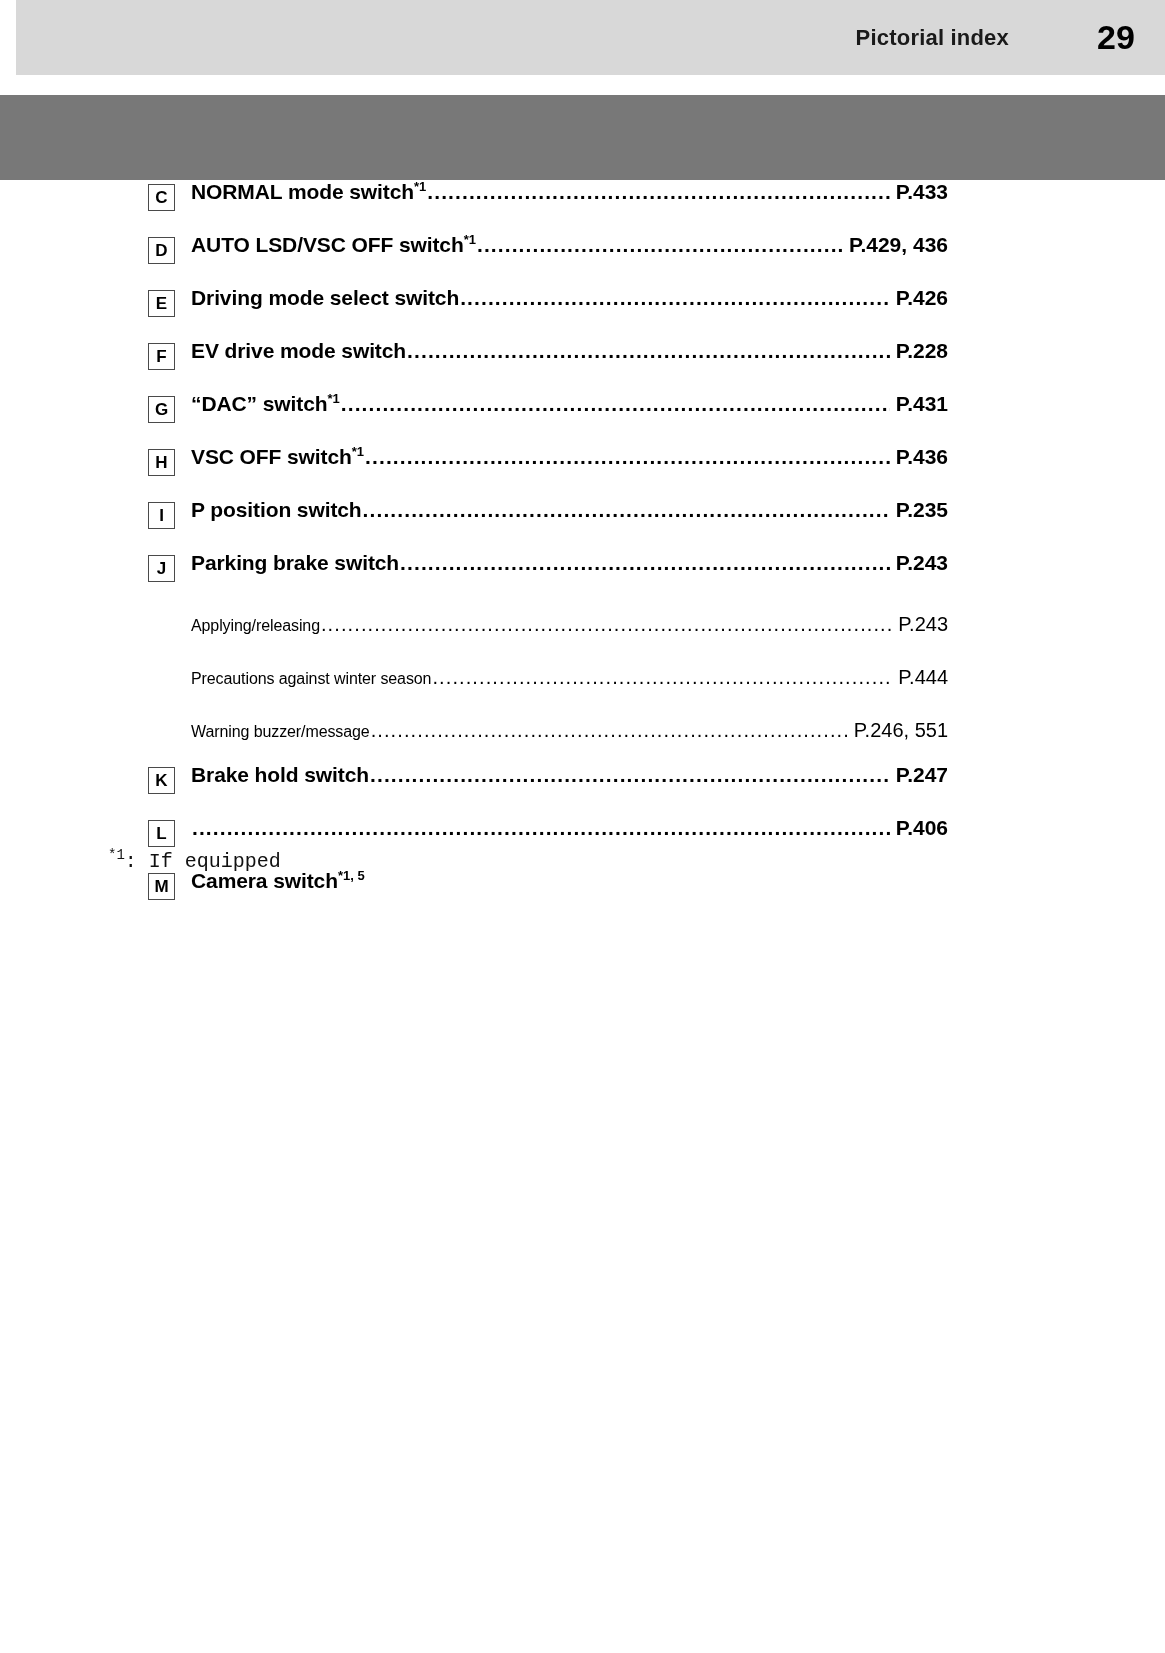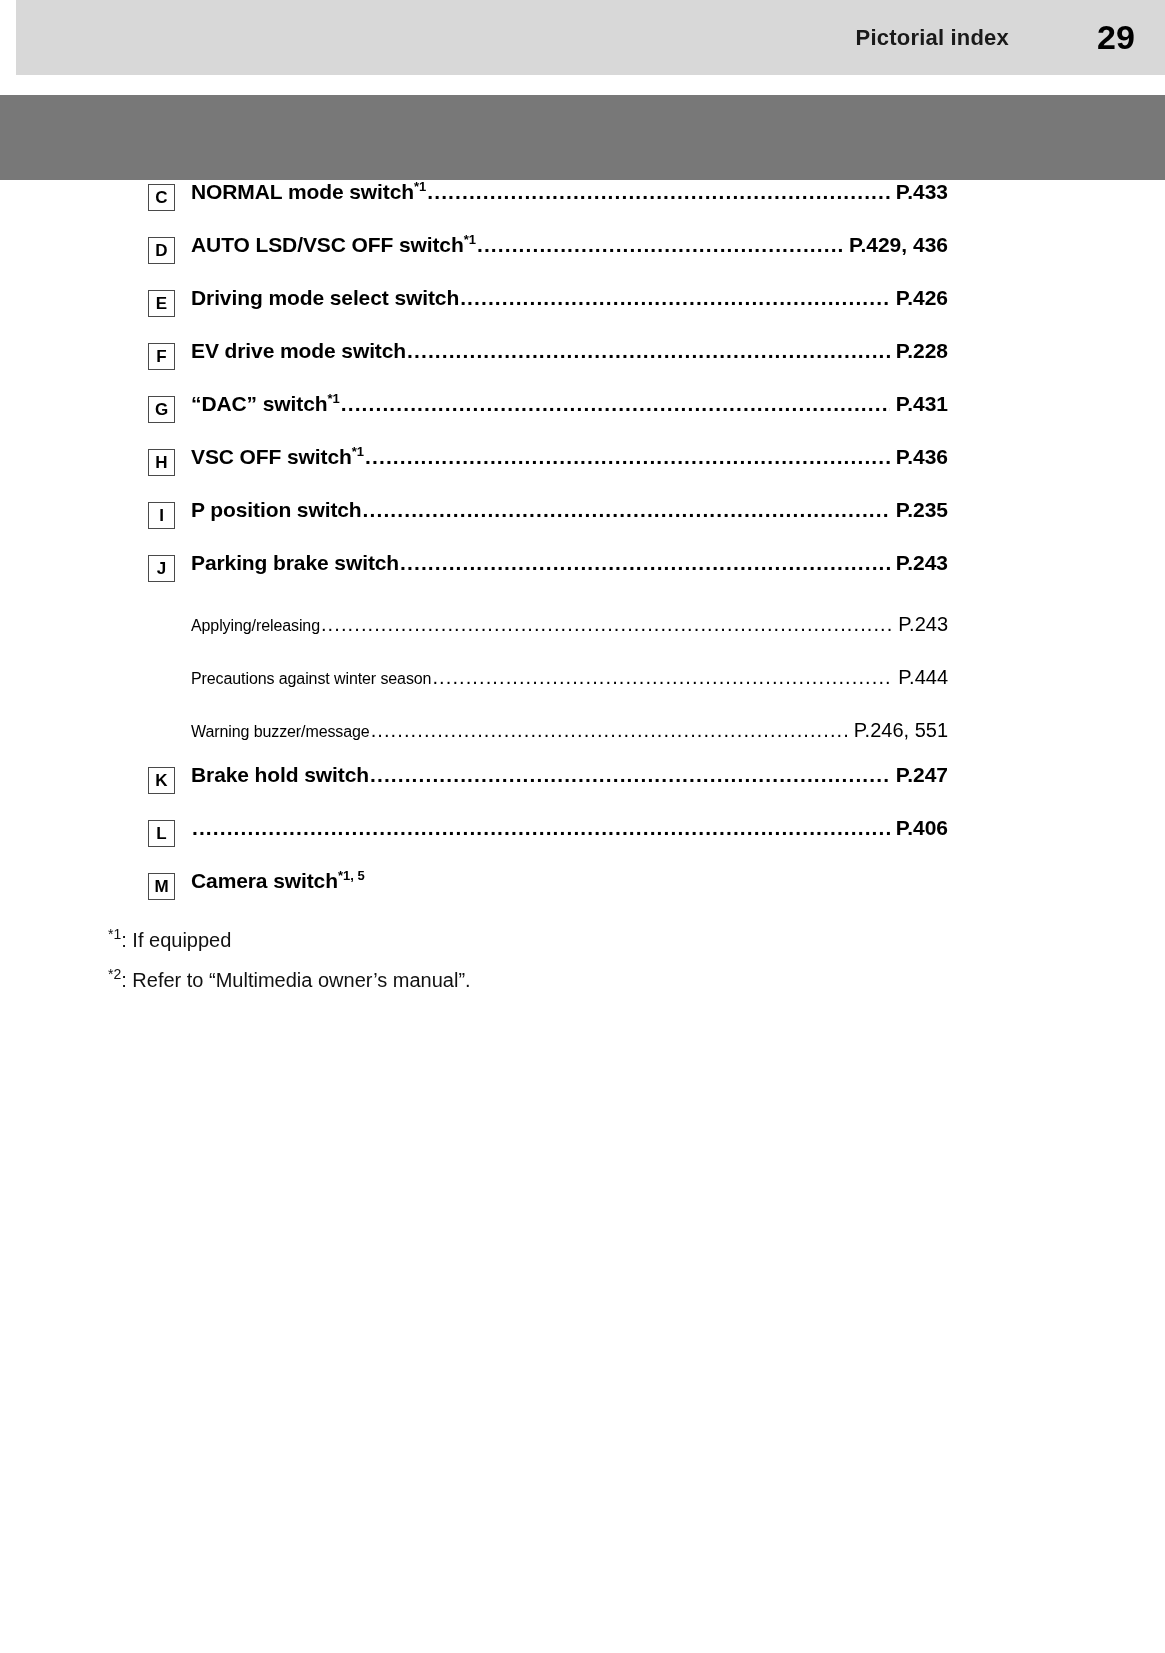--- a/index.html
+++ b/index.html
@@ -133,22 +133,23 @@
     font-weight: bold;
     text-align: center;
     padding-left: 5px;
   }
   .row.sub .pagenum { font-weight: normal; font-size: 20px; }
 
   
   .footnotes {
     position: absolute;
     left: 108px;
-    top: 920px;
+    top: 842px;
     width: 900px;
+    font-family: Liberation Mono, monospace;
   }
   .footnote {
     font-size: 20px;
     font-weight: normal;
     line-height: 40px;
     white-space: nowrap;
     color: #111;
   }
   .footnote .fn-mark {
     font-size: 14px;
@@ -245,14 +246,13 @@
       <span class="pagenum">P.406</span>
     </div>
     <div class="row nopage">
       <span class="marker">M</span>
       <span class="label"><span>Camera switch</span><span class="sup">*1, 5</span></span>
     </div>
   </div>
 
 <div class="footnotes" id="footnote-block">
     <div class="footnote"><span class="fn-mark">*1</span><span>: If equipped</span></div>
-    <div class="footnote"><span class="fn-mark">*2</span><span>: Refer to “Multimedia owner’s manual”.</span></div>
   </div>
 
 </body></html>

